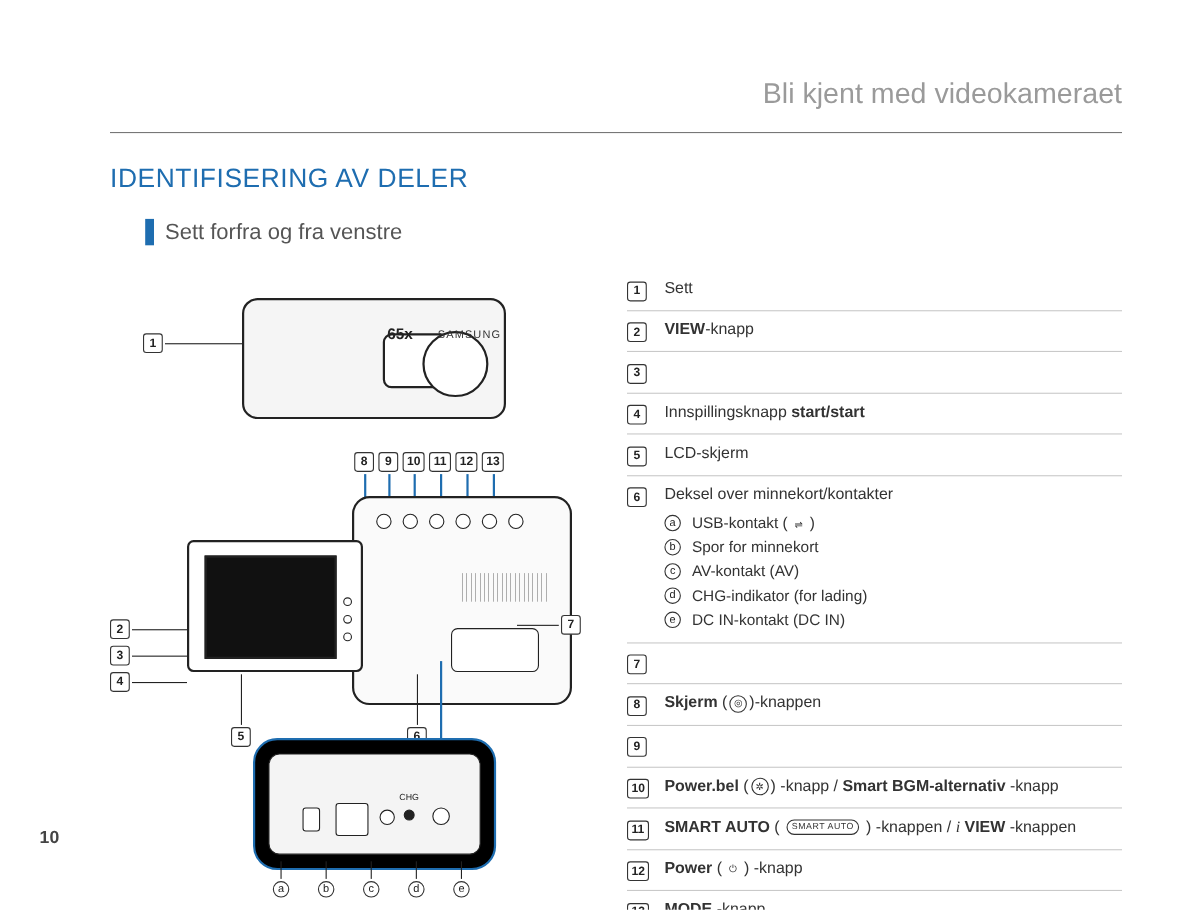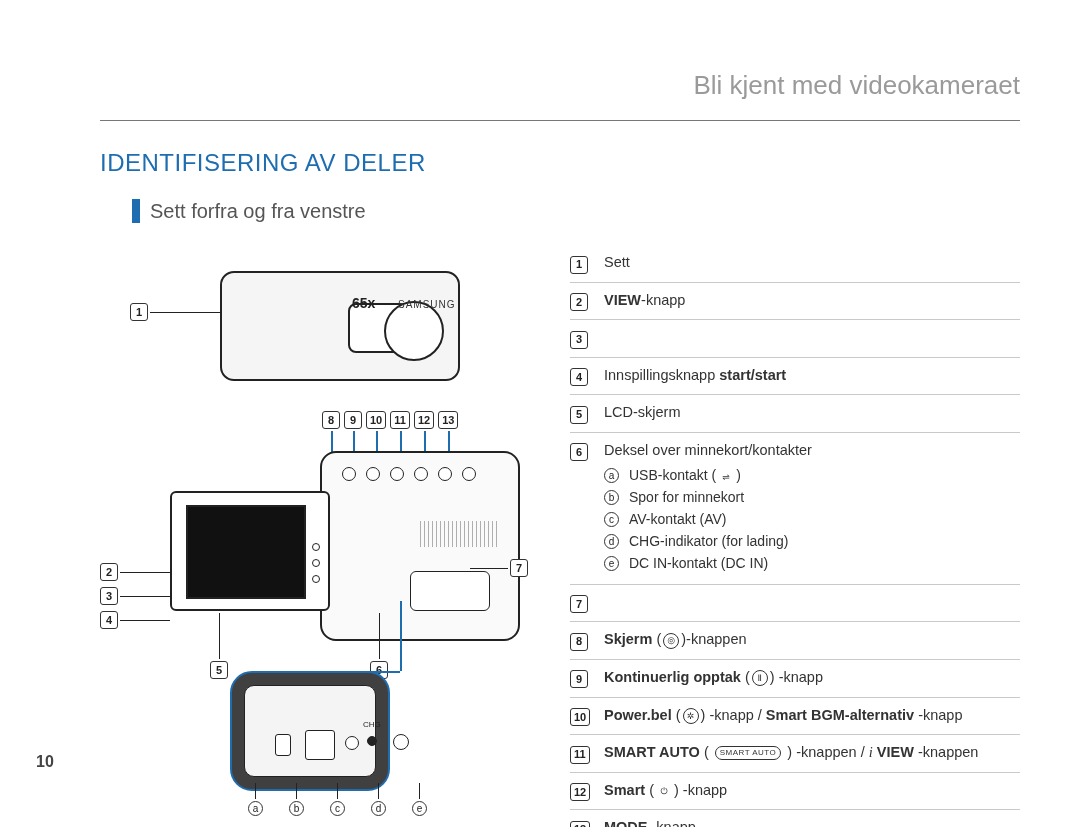--- a/index.html
+++ b/index.html
@@ -166,24 +166,24 @@
     width: 80px; height: 40px;
     border: 1.5px solid #222;
     border-radius: 6px;
     background:#fff;
   }
 
   
   .detail-bubble {
     position: absolute;
     left: 130px; top: 430px;
-    width: 160px; height: 120px;
+    width: 221px; height: 120px;
     border: 2.5px solid #1e6db0;
     border-radius: 22px;
-    background: #404040;
+    background: #000000;
   }
   .detail-inner {
     position: absolute;
     left: 12px; top: 12px; right: 12px; bottom: 12px;
     border: 1.5px solid #222;
     border-radius: 10px;
     background: #f4f4f4;
   }
   .port { position:absolute; border:1.5px solid #222; background:#fff; }
   .port.usb { left: 30px; top: 48px; width: 16px; height: 22px; border-radius:3px;}
@@ -446,43 +446,40 @@
 
       <div class="legend-row">
         <div class="legend-num-col"><span class="callout">8</span></div>
         <div class="legend-text-col">
           <b>Skjerm</b><span> (</span><span class="icon-inline">◎</span><span>)-knappen</span>
         </div>
       </div>
 
       <div class="legend-row">
         <div class="legend-num-col"><span class="callout">9</span></div>
-        <div class="legend-text-col">
-          <b>Kontinuerlig opptak</b><span> (</span><span class="icon-inline">Ⅱ</span><span>) -knapp</span>
-        </div>
       </div>
 
       <div class="legend-row">
         <div class="legend-num-col"><span class="callout">10</span></div>
         <div class="legend-text-col">
           <b>Power.bel</b><span> (</span><span class="icon-inline">✲</span><span>) -knapp / </span><b>Smart BGM-alternativ</b><span> -knapp</span>
         </div>
       </div>
 
       <div class="legend-row">
         <div class="legend-num-col"><span class="callout">11</span></div>
         <div class="legend-text-col">
           <b>SMART AUTO</b><span> ( </span><span class="pill">SMART AUTO</span><span> ) -knappen / </span><span class="italic">i</span><b> VIEW</b><span> -knappen</span>
         </div>
       </div>
 
       <div class="legend-row">
         <div class="legend-num-col"><span class="callout">12</span></div>
         <div class="legend-text-col">
-          <b>Smart</b><span> (</span><span class="icon-inline" style="border:none;">⏻</span><span>) -knapp</span>
+          <b>Power</b><span> (</span><span class="icon-inline" style="border:none;">⏻</span><span>) -knapp</span>
         </div>
       </div>
 
       <div class="legend-row">
         <div class="legend-num-col"><span class="callout">13</span></div>
         <div class="legend-text-col">
           <b>MODE</b><span> -knapp</span>
         </div>
       </div>
 

